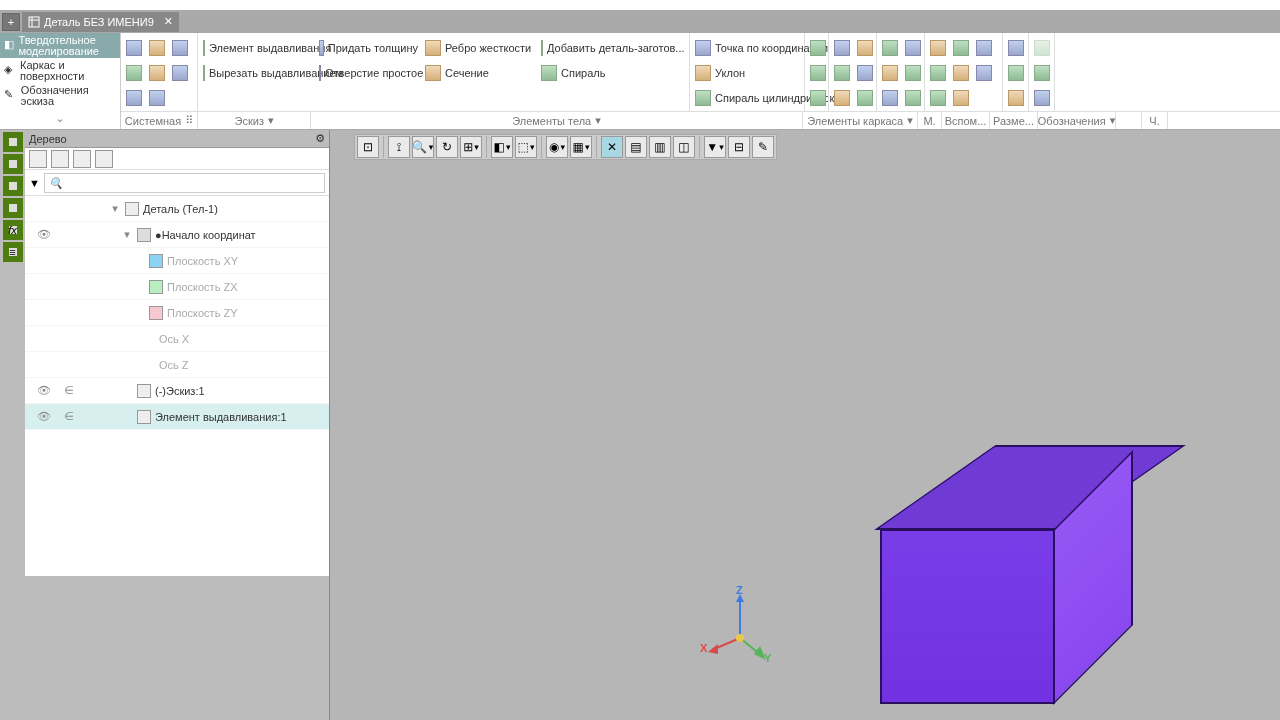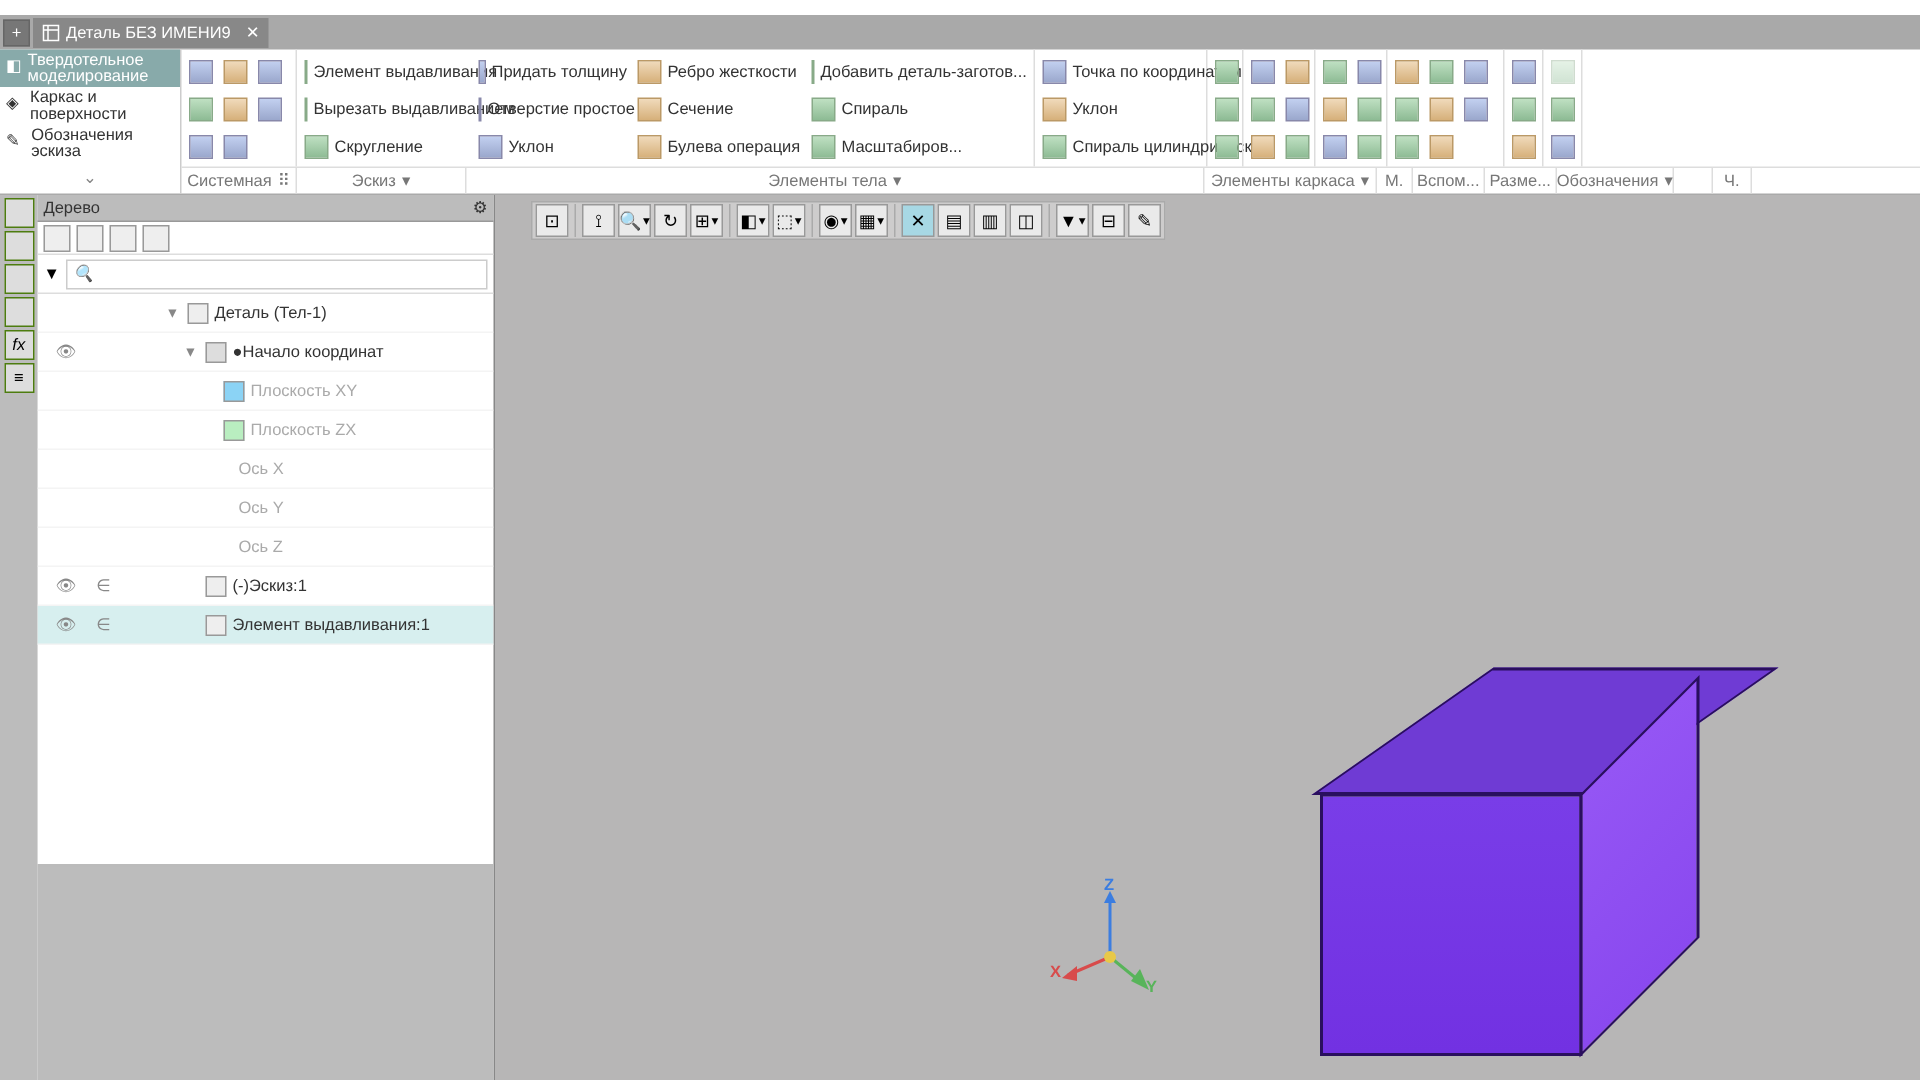--- a/index.html
+++ b/index.html
@@ -30,21 +30,21 @@
 .ricn.b2 { border-color: #88a; background: linear-gradient(#c2d0f0,#9aa7cc); }
 .ricn.b3 { border-color: #b96; background: linear-gradient(#f0dabb,#d6b07a); }
 .rtxt { line-height: 10px; }
 
 .ribbon-labels { display: flex; height: 18px; border-top: 1px solid #ddd; }
 .rlabel { color: #777; font-size: 11px; display: flex; align-items: center; justify-content: center; border-right: 1px solid #ddd; padding: 0 4px; position: relative; }
 .rlabel .dd { margin-left: 4px; }
 
 .body { display: flex; height: calc(720px - 10px - 23px - 94px); }
 .side-icons { width: 25px; background: #bcbcbc; display: flex; flex-direction: column; align-items: center; padding-top: 2px; gap: 2px; }
-.side-icons .sic { width: 20px; height: 20px; border: 1px solid #4d7c0f; background: #ddd; }
+.side-icons .sic { width: 20px; height: 20px; border: 6px solid #4d7c0f; background: #ddd; }
 
 .panel { width: 305px; background: #fff; display: flex; flex-direction: column; border-right: 1px solid #888; }
 .panel-header { background: #bcbcbc; height: 18px; display: flex; align-items: center; justify-content: space-between; padding: 0 4px; color: #333; border-bottom: 1px solid #999; }
 .panel-tools { height: 22px; display: flex; align-items: center; gap: 4px; padding: 2px 4px; border-bottom: 1px solid #ddd; }
 .ptool { width: 18px; height: 18px; border: 1px solid #999; background: #eee; }
 .panel-search { height: 26px; display: flex; align-items: center; padding: 2px 4px; border-bottom: 1px solid #ddd; gap: 4px; }
 .panel-search input { flex: 1; border: 1px solid #ccc; height: 20px; padding: 0 4px; font-style: italic; color: #aaa; }
 
 .tree { flex: 1; overflow: auto; border-bottom: 2px solid #bbb; }
 .tree-item { display: flex; align-items: center; height: 26px; padding: 0 4px; color: #333; border-bottom: 1px solid #f4f4f4; }
@@ -177,38 +177,20 @@
               </div>
             <div class="rbtn" style="width:115px">
                 <span class="ricn b3"></span>
                 <span class="rtxt">Сечение</span>
               </div>
             <div class="rbtn" style="width:130px">
                 <span class="ricn"></span>
                 <span class="rtxt">Спираль</span>
               </div>
           </div>
-          <div class="rrow">
-            <div class="rbtn" style="width:115px">
-                <span class="ricn"></span>
-                <span class="rtxt">Скругление</span>
-              </div>
-            <div class="rbtn" style="width:105px">
-                <span class="ricn b2"></span>
-                <span class="rtxt">Уклон</span>
-              </div>
-            <div class="rbtn" style="width:115px">
-                <span class="ricn b3"></span>
-                <span class="rtxt">Булева операция</span>
-              </div>
-            <div class="rbtn" style="width:130px">
-                <span class="ricn"></span>
-                <span class="rtxt">Масштабиров...</span>
-              </div>
-          </div>
         </div>
       </div>
       <div class="rgroup" style="width:115px">
         <div class="rows">
           <div class="rrow">
               <div class="rbtn">
                 <span class="ricn b2"></span>
                 <span class="rtxt">Точка по координатам</span>
               </div>
             </div>
@@ -467,28 +449,29 @@
       <div class="tree-item">
           <span class="vis"></span>
           <span class="ein"></span>
           <span class="indent" style="width:66px"></span>
           <span class="ticn plane-zx"></span>
           <span class="muted">Плоскость ZX</span>
         </div>
       <div class="tree-item">
           <span class="vis"></span>
           <span class="ein"></span>
+          <span class="indent" style="width:66px"></span>
+          <span class="ticn plane-zy"></span>
+          <span class="muted">Плоскость ZY</span>
+        </div>
+      <div class="tree-item">
+          <span class="vis"></span>
+          <span class="ein"></span>
           <span class="indent" style="width:80px"></span>
           <span class="muted">Ось X</span>
-        </div>
-      <div class="tree-item">
-          <span class="vis"></span>
-          <span class="ein"></span>
-          <span class="indent" style="width:80px"></span>
-          <span class="muted">Ось Y</span>
         </div>
       <div class="tree-item">
           <span class="vis"></span>
           <span class="ein"></span>
           <span class="indent" style="width:80px"></span>
           <span class="muted">Ось Z</span>
         </div>
       <div class="tree-item">
           <span class="vis">
             <span>👁</span>

